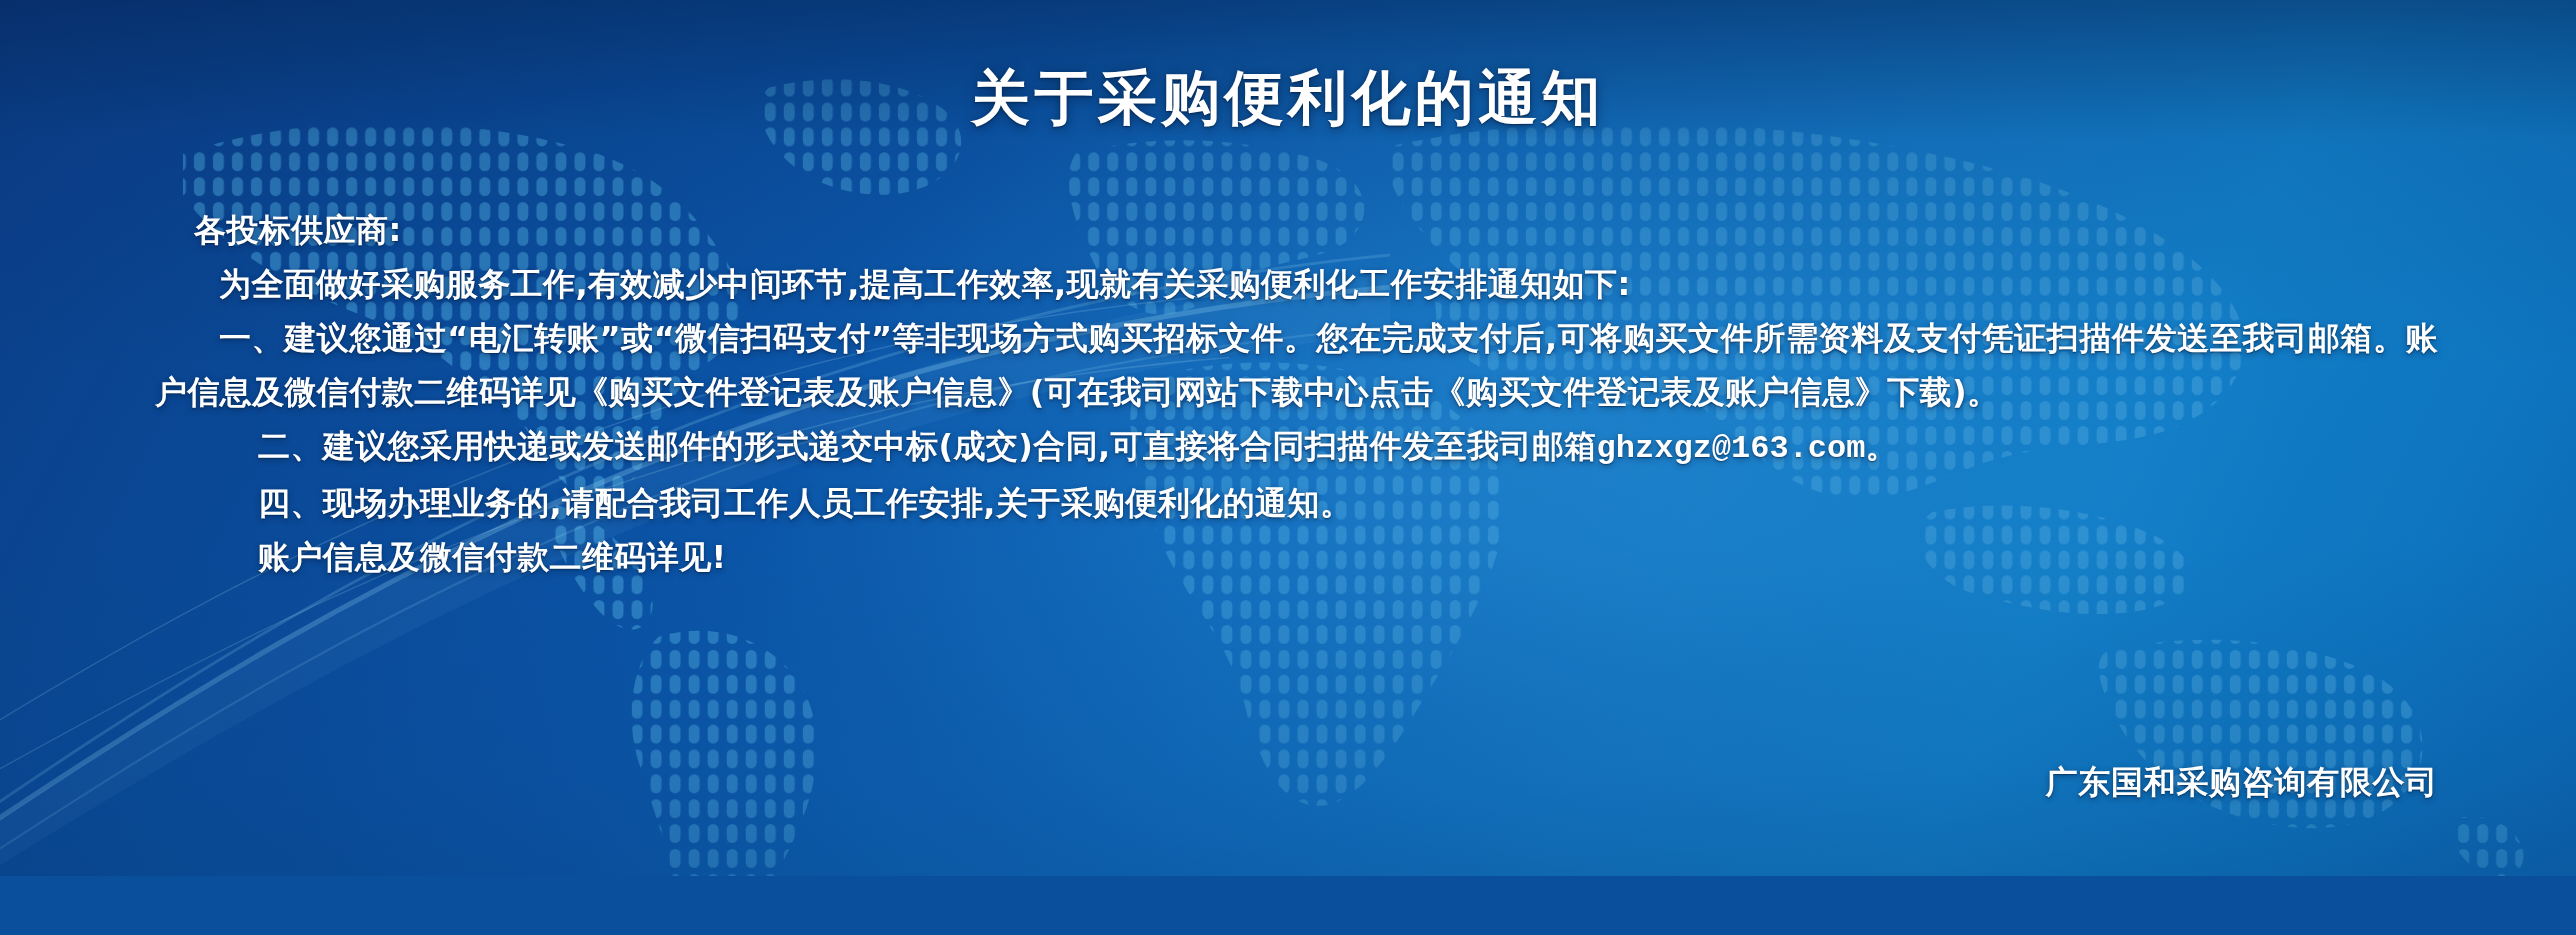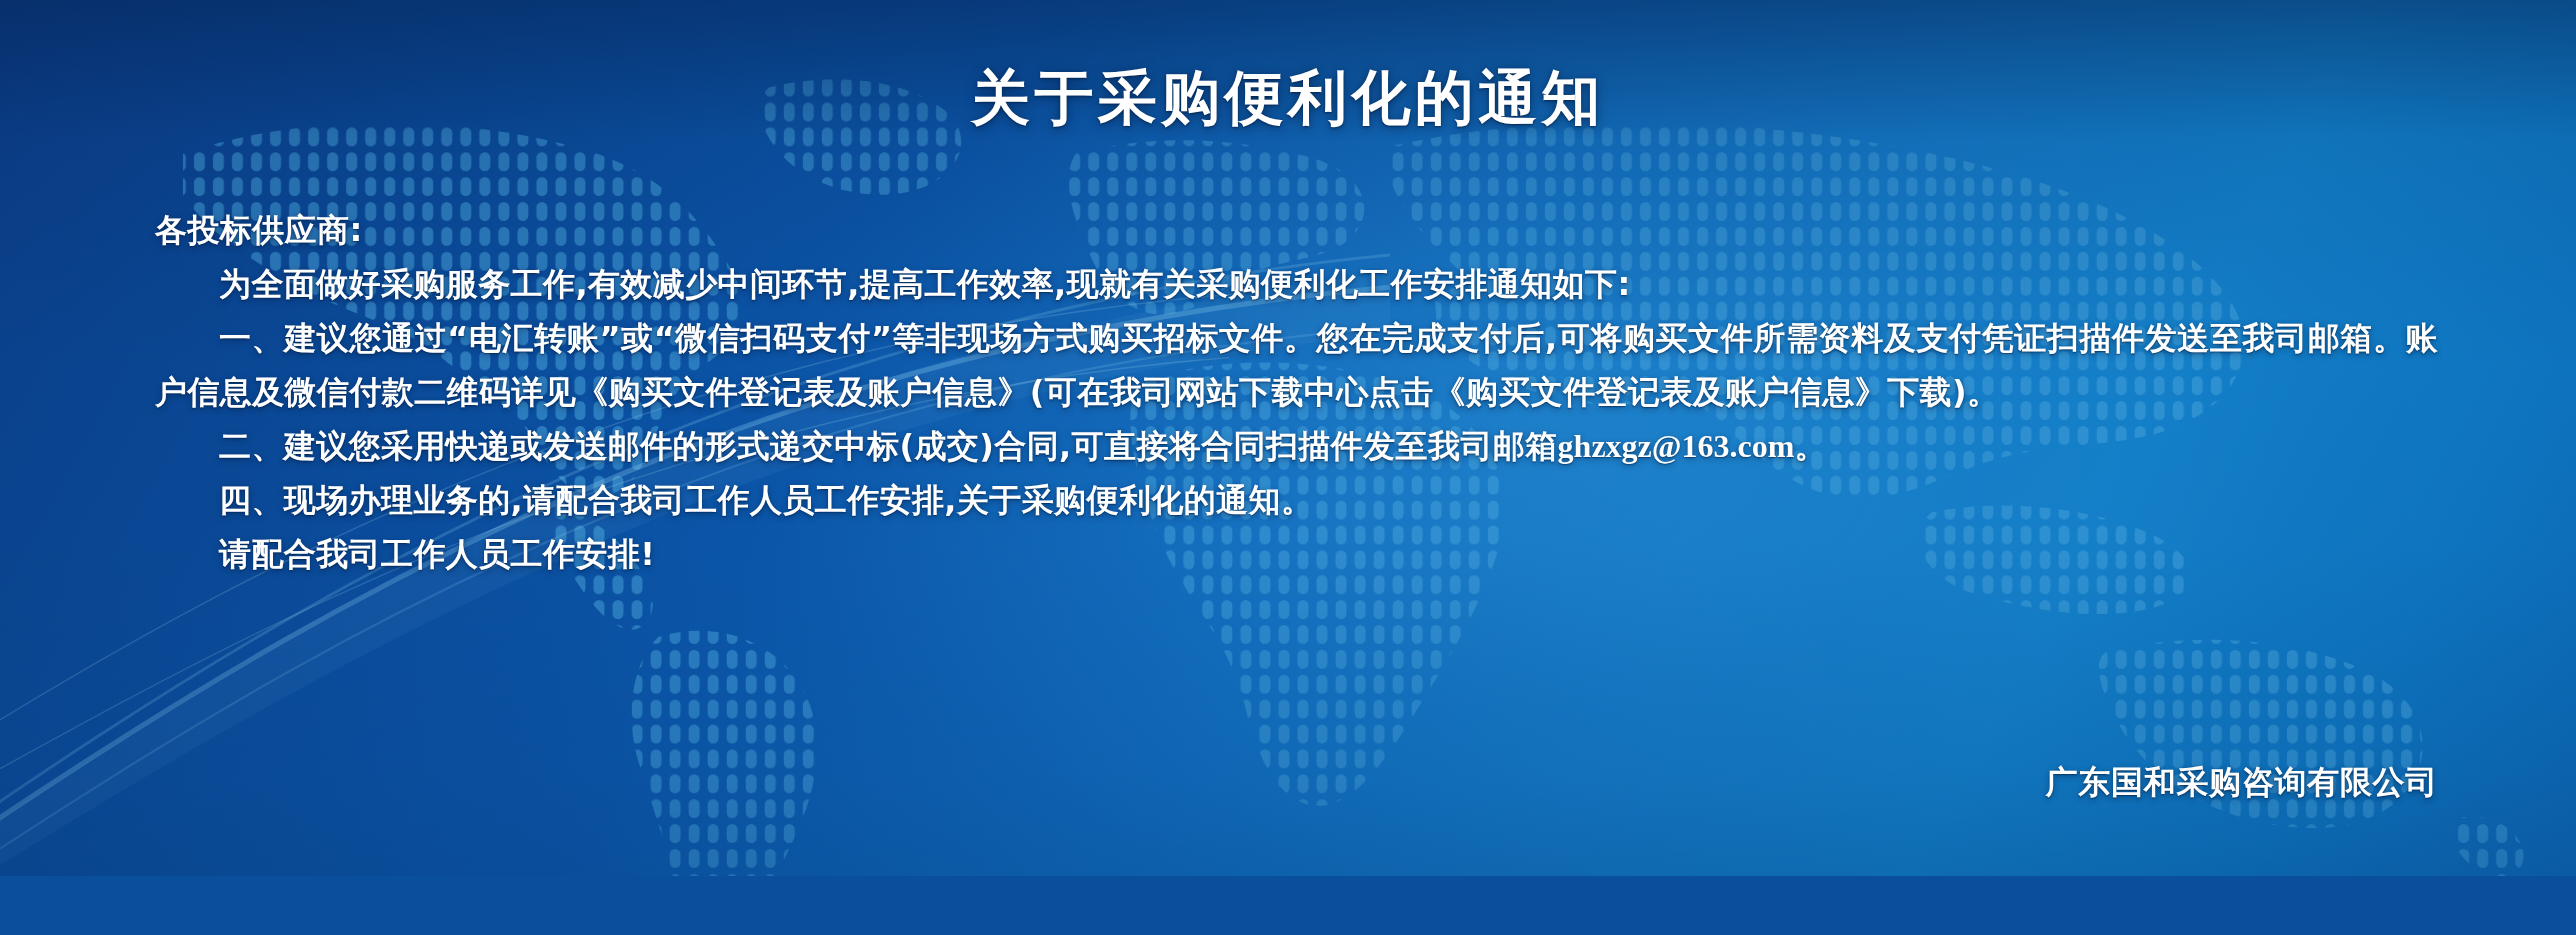--- a/index.html
+++ b/index.html
@@ -107,23 +107,23 @@
     letter-spacing: 0.4px;
     text-shadow: 0 1.5px 5.9px rgba(2,26,60,0.45), 0 0.7px 1.5px rgba(2,26,60,0.55);
   }
 
   .p {
     margin: 0;
     text-align: justify;
     text-justify: inter-character;
   }
   .p.indent  { text-indent: 64px; }
-  .p.nojust  { text-align: left; }
-
-  .email { font-family: Liberation Serif, serif; letter-spacing: 0px; text-align: right; }
+  .p.nojust  { text-align: left; margin-left: 39px; }
+
+  .email { font-family: Liberation Mono, monospace; letter-spacing: 0px; text-align: right; }
 
   .sign {
     position: absolute;
     right: 138px;
     top: 755px;
     text-align: right;
     color: #ffffff;
     font-size: 32px;
     font-weight: bold;
     line-height: 54px;
@@ -223,21 +223,21 @@
   <div class="vshade"></div>
 
   <div class="title">关于采购便利化的通知</div>
 
   <div class="body-block">
     <p class="p nojust">各投标供应商:</p>
     <p class="p indent">为全面做好采购服务工作,有效减少中间环节,提高工作效率,现就有关采购便利化工作安排通知如下:</p>
     <p class="p indent">一、建议您通过“电汇转账”或“微信扫码支付”等非现场方式购买招标文件。您在完成支付后,可将购买文件所需资料及支付凭证扫描件发送至我司邮箱。账户信息及微信付款二维码详见《购买文件登记表及账户信息》(可在我司网站下载中心点击《购买文件登记表及账户信息》下载)。</p>
     <p class="p indent nojust"><span>二、建议您采用快递或发送邮件的形式递交中标(成交)合同,可直接将合同扫描件发至我司邮箱</span><span class="email">ghzxgz@163.com</span><span>。</span></p>
     <p class="p indent nojust">四、现场办理业务的,请配合我司工作人员工作安排,关于采购便利化的通知。</p>
-    <p class="p indent nojust">请配合我司工作人员工作安排!</p>
+    <p class="p indent nojust">账户信息及微信付款二维码详见!</p>
   </div>
 
   <div class="sign">
     <div>广东国和采购咨询有限公司</div>
   </div>
 
 </div>
 
 
 </body></html>

